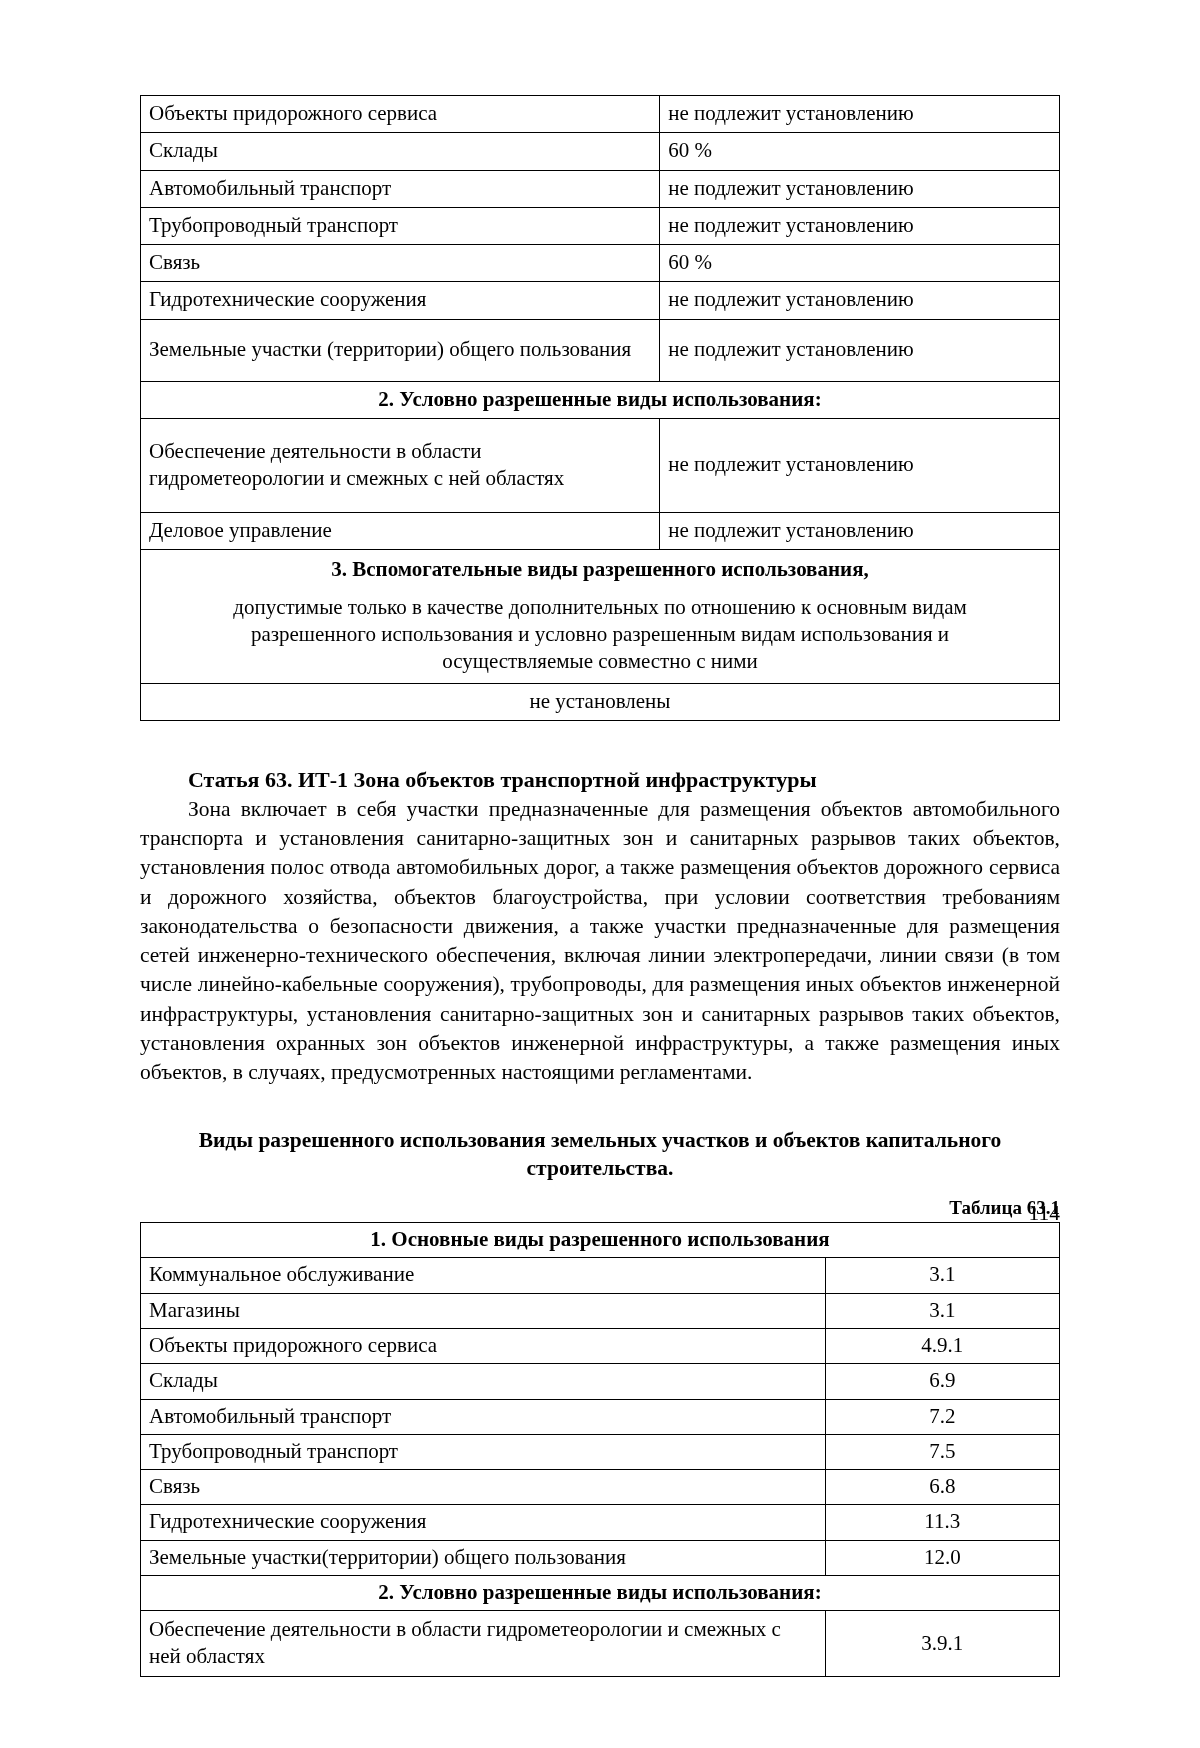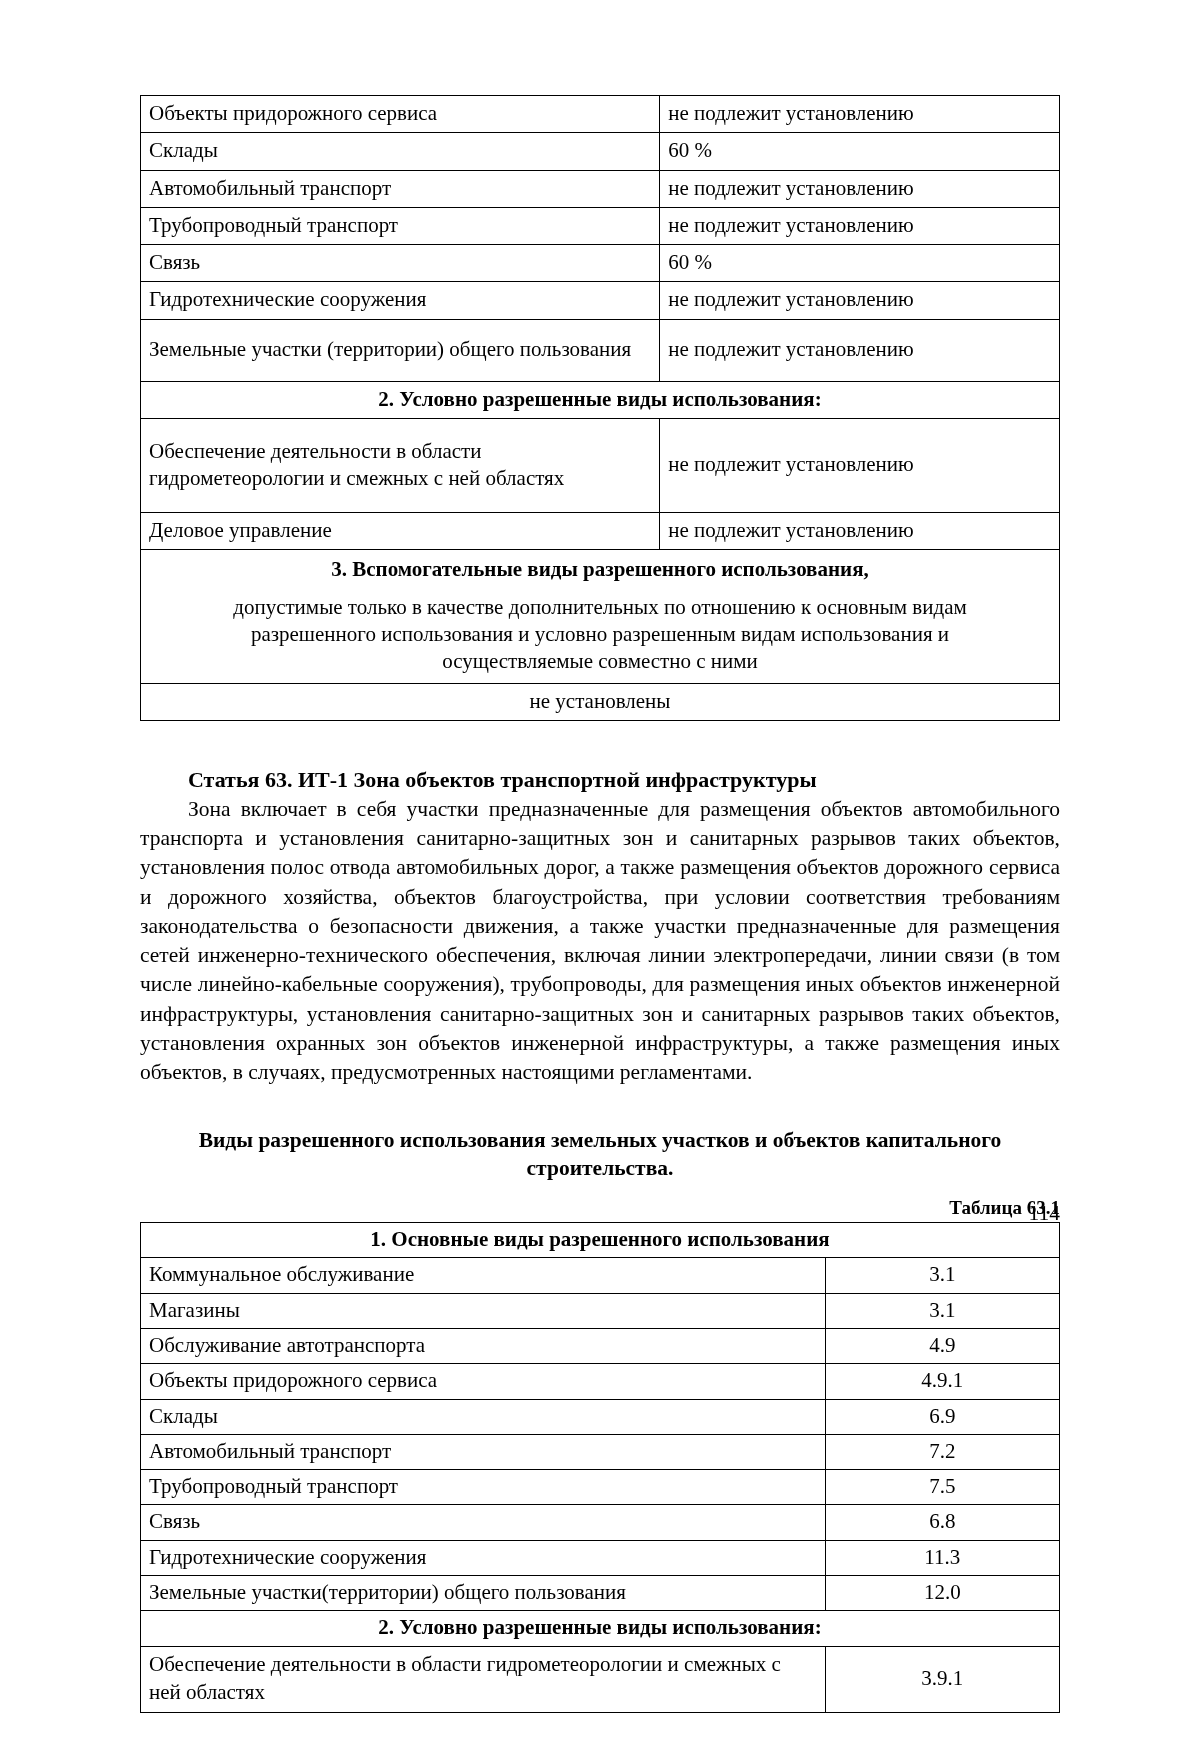--- a/index.html
+++ b/index.html
@@ -191,24 +191,20 @@
       </tr>
       <tr>
         <td>Коммунальное обслуживание</td>
         <td class="c-code center">3.1</td>
       </tr>
       <tr>
         <td>Магазины</td>
         <td class="c-code center">3.1</td>
       </tr>
       <tr>
-        <td>Обслуживание автотранспорта</td>
-        <td class="c-code center">4.9</td>
-      </tr>
-      <tr>
         <td>Объекты придорожного сервиса</td>
         <td class="c-code center">4.9.1</td>
       </tr>
       <tr>
         <td>Склады</td>
         <td class="c-code center">6.9</td>
       </tr>
       <tr>
         <td>Автомобильный транспорт</td>
         <td class="c-code center">7.2</td>

